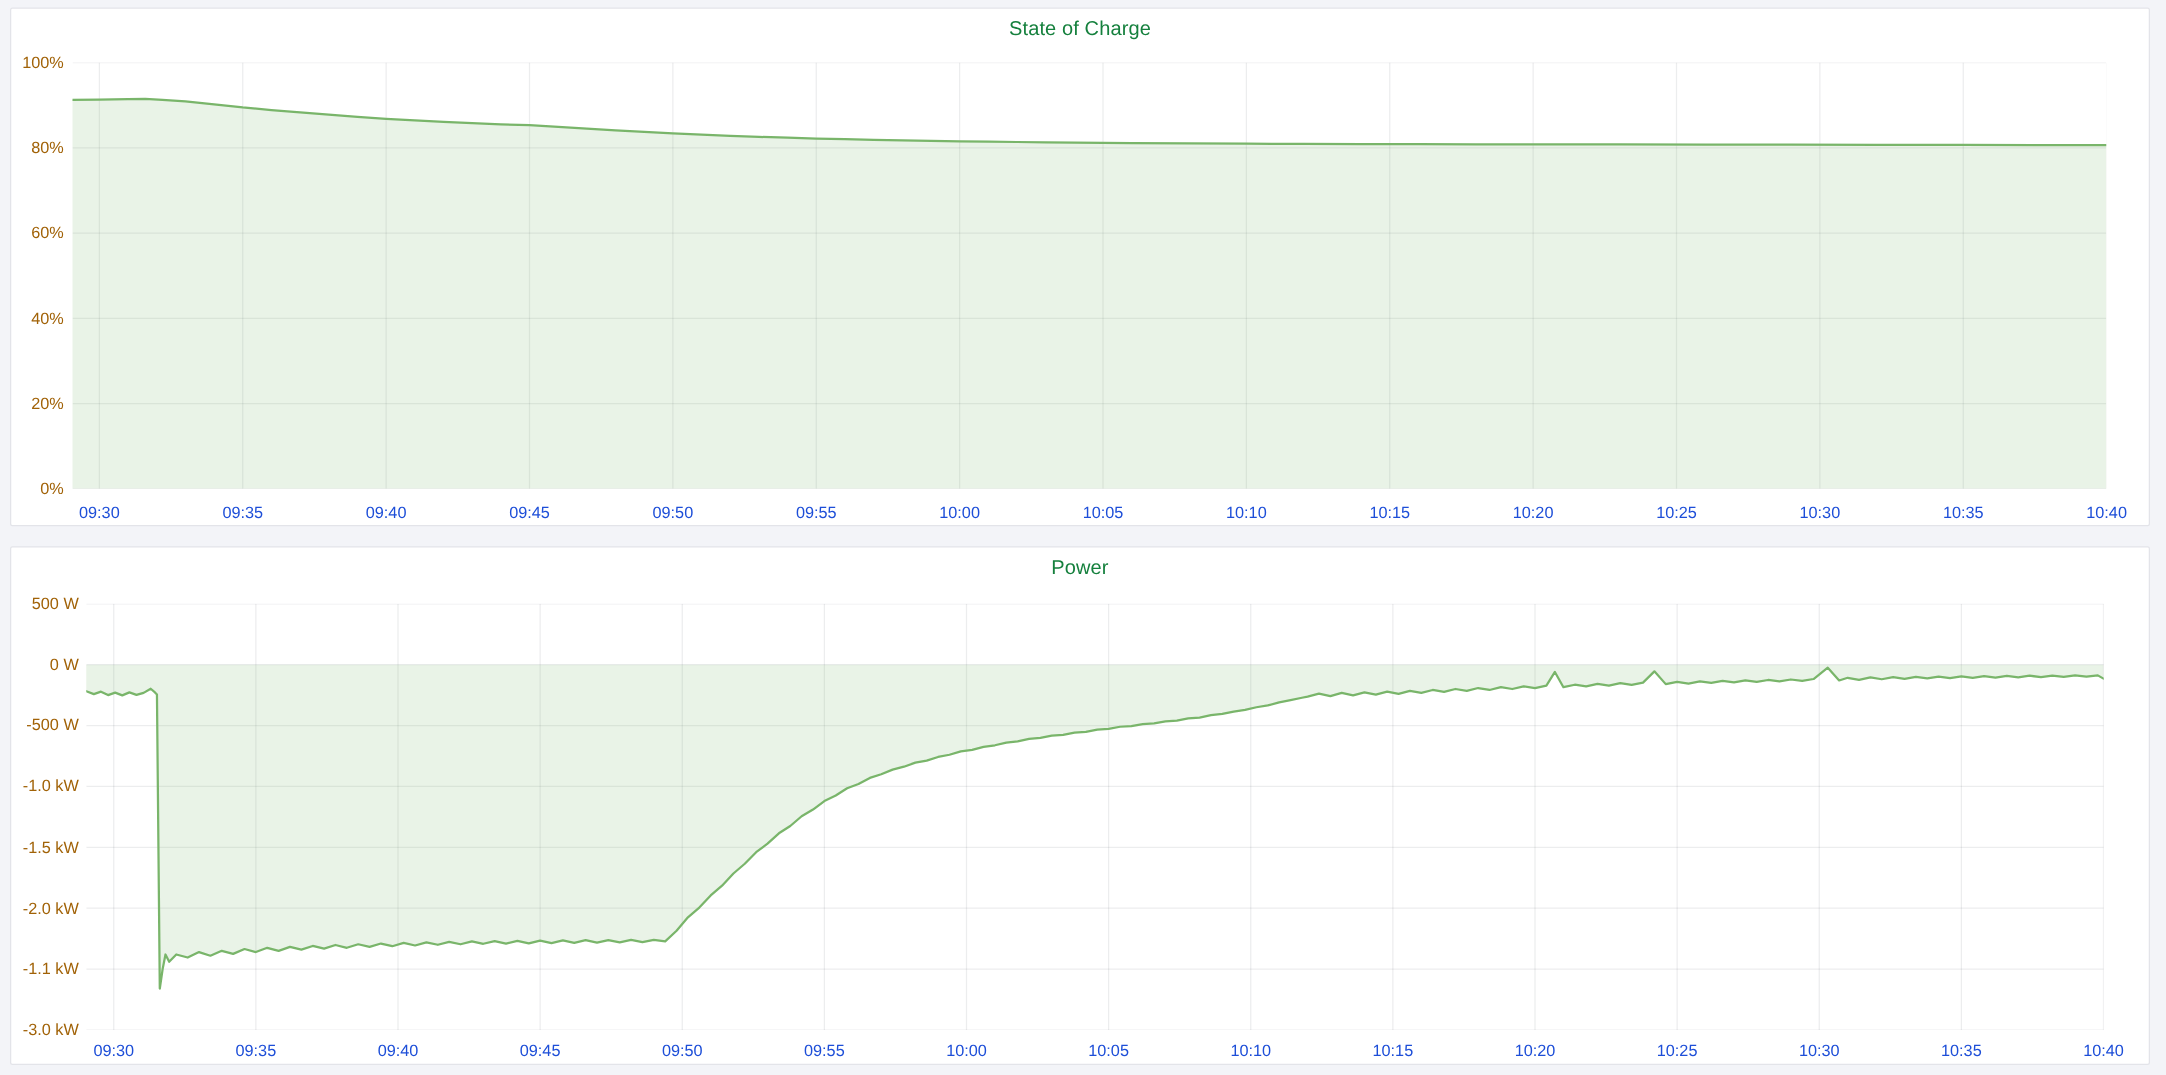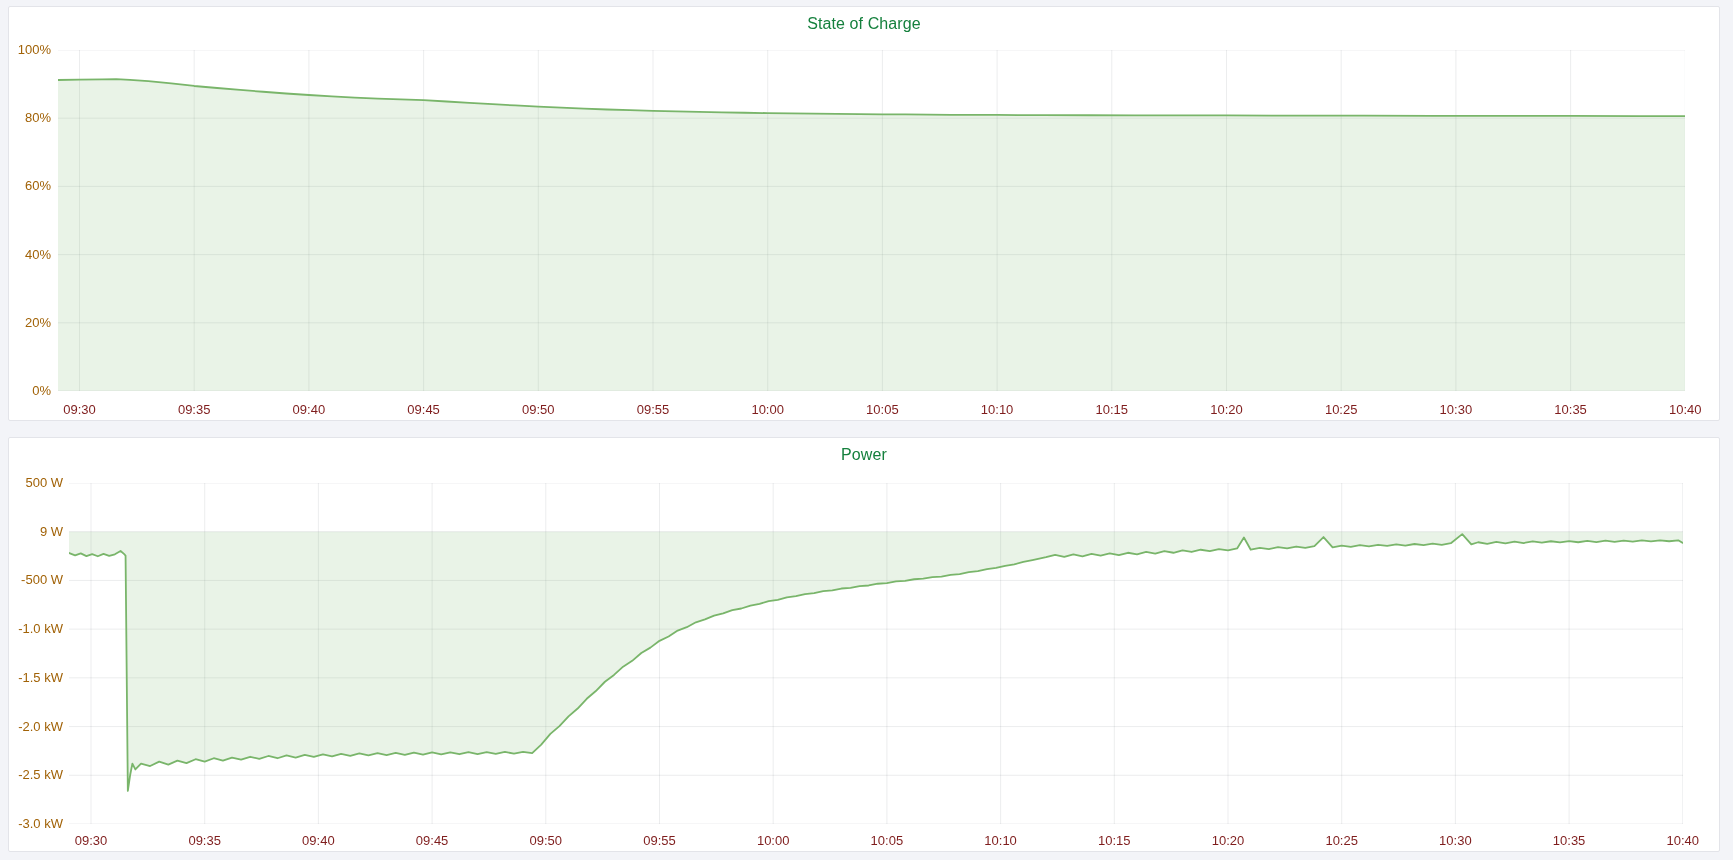--- a/index.html
+++ b/index.html
@@ -25,21 +25,21 @@
   }
   .plot-area{position:absolute;}
   .plot-area svg{position:absolute;left:0;top:0;overflow:hidden;display:block;}
   .y-tick{
     position:absolute;text-align:right;
     font-size:13px;color:#a16207;line-height:14px;
     white-space:nowrap;
   }
   .x-tick{
     position:absolute;text-align:center;width:60px;
-    font-size:13px;color:#7f1d1d;line-height:16px;
+    font-size:13px;color:#1d4ed8;line-height:16px;
     white-space:nowrap;
   }
 </style>
 </head>
 <body>
 
 <div class="panel" id="panel-soc">
   <div class="panel-title">State of Charge</div>
   <div class="plot-area" id="plot-soc" style="left: 49px; top: 43px; width: 1627px; height: 341px;">
       <svg width="1627" height="341" viewBox="0 0 1627 341">
@@ -116,26 +116,26 @@
         <line x1="1159" x2="1159" y1="0" y2="341" stroke="rgba(40,50,70,0.09)" stroke-width="1"></line>
         <line x1="1272.6999999999998" x2="1272.6999999999998" y1="0" y2="341" stroke="rgba(40,50,70,0.09)" stroke-width="1"></line>
         <line x1="1386.3999999999999" x2="1386.3999999999999" y1="0" y2="341" stroke="rgba(40,50,70,0.09)" stroke-width="1"></line>
         <line x1="1500.1" x2="1500.1" y1="0" y2="341" stroke="rgba(40,50,70,0.09)" stroke-width="1"></line>
         <line x1="1613.8" x2="1613.8" y1="0" y2="341" stroke="rgba(40,50,70,0.09)" stroke-width="1"></line>
         <path d="M-0.74,69.66L6.08,72.29L11.77,70.34L17.45,73.07L23.14,71.12L28.82,73.27L34.51,70.93L40.19,72.88L45.88,71.32L51.56,68.01L54.97,70.93L56.56,72.58L58.84,307.87L61.11,292.29L63.39,280.59L66.34,286.44L72.03,280.59L81.12,283.03L90.22,278.65L99.32,281.57L108.41,277.67L117.51,280.11L126.60,276.21L135.70,278.65L144.80,275.24L153.89,277.67L162.99,274.55L172.08,276.70L181.18,273.77L190.28,275.92L199.37,272.99L208.47,275.24L217.56,272.41L226.66,274.55L235.76,271.83L244.85,273.97L253.95,271.34L263.04,273.38L272.14,270.85L281.24,272.80L290.33,270.46L299.43,272.41L308.52,270.07L317.62,272.02L326.72,269.88L335.81,271.83L344.91,269.68L354.00,271.63L363.10,269.49L372.20,271.44L381.29,269.29L390.39,271.24L399.48,269.10L408.58,271.05L417.68,269.10L426.77,270.85L435.87,268.90L444.96,270.66L454.06,268.90L463.16,270.07L472.25,261.60L481.35,250.88L490.44,243.08L499.54,233.34L508.64,225.55L517.73,215.80L526.83,208.01L535.92,198.75L545.02,191.93L554.12,183.65L563.21,177.81L572.31,170.01L581.40,164.65L590.50,157.83L599.60,153.45L608.69,147.60L617.79,144.19L626.88,139.32L635.98,136.40L645.08,132.70L654.17,130.36L663.27,127.14L672.36,125.49L681.46,122.57L690.56,120.81L699.65,118.08L708.75,116.91L717.84,114.48L726.94,113.21L736.04,111.07L745.13,110.09L754.23,108.15L763.32,107.37L772.42,105.52L781.52,104.83L790.61,103.08L799.71,102.49L808.80,100.74L817.90,100.16L827.00,98.40L836.09,97.92L845.19,96.26L854.28,95.67L863.38,94.12L872.48,93.53L881.57,91.78L890.67,91.10L899.76,89.15L908.86,88.17L917.96,86.22L927.05,84.96L936.15,82.81L945.24,81.35L954.34,78.92L963.44,77.16L972.53,75.21L977.08,74.24L986.18,71.90L995.27,73.85L1004.37,71.32L1013.46,73.27L1022.56,70.93L1031.66,72.68L1040.75,70.34L1049.85,72.10L1058.94,69.76L1068.04,71.32L1077.14,68.98L1086.23,70.54L1095.33,68.20L1104.42,69.76L1113.52,67.42L1122.62,68.98L1131.71,66.74L1140.81,68.20L1149.90,66.06L1159.00,67.42L1168.10,65.47L1174.92,54.56L1181.74,66.74L1190.84,64.79L1199.93,66.06L1209.03,64.11L1218.12,65.47L1227.22,63.52L1236.32,64.89L1245.41,63.13L1254.51,54.07L1263.60,64.30L1272.70,62.55L1281.80,63.82L1290.89,62.16L1299.99,63.33L1309.08,61.77L1318.18,62.94L1327.28,61.38L1336.37,62.55L1345.47,60.99L1354.56,62.16L1363.66,60.60L1372.76,61.77L1381.85,60.21L1393.22,51.15L1402.32,61.38L1409.14,59.24L1418.24,60.89L1427.33,58.94L1436.43,60.41L1445.52,58.65L1454.62,60.02L1463.72,58.46L1472.81,59.72L1481.91,58.26L1491.00,59.43L1500.10,58.07L1509.20,59.24L1518.29,57.87L1527.39,59.04L1536.48,57.68L1545.58,58.85L1554.68,57.58L1563.77,58.65L1572.87,57.48L1581.96,58.46L1591.06,57.39L1600.16,58.26L1609.25,57.29L1613.80,59.92L1613.80,48.71L-0.74,48.71Z" fill="rgba(121,181,106,0.16)" stroke="none"></path>
         <path d="M-0.74,69.66L6.08,72.29L11.77,70.34L17.45,73.07L23.14,71.12L28.82,73.27L34.51,70.93L40.19,72.88L45.88,71.32L51.56,68.01L54.97,70.93L56.56,72.58L58.84,307.87L61.11,292.29L63.39,280.59L66.34,286.44L72.03,280.59L81.12,283.03L90.22,278.65L99.32,281.57L108.41,277.67L117.51,280.11L126.60,276.21L135.70,278.65L144.80,275.24L153.89,277.67L162.99,274.55L172.08,276.70L181.18,273.77L190.28,275.92L199.37,272.99L208.47,275.24L217.56,272.41L226.66,274.55L235.76,271.83L244.85,273.97L253.95,271.34L263.04,273.38L272.14,270.85L281.24,272.80L290.33,270.46L299.43,272.41L308.52,270.07L317.62,272.02L326.72,269.88L335.81,271.83L344.91,269.68L354.00,271.63L363.10,269.49L372.20,271.44L381.29,269.29L390.39,271.24L399.48,269.10L408.58,271.05L417.68,269.10L426.77,270.85L435.87,268.90L444.96,270.66L454.06,268.90L463.16,270.07L472.25,261.60L481.35,250.88L490.44,243.08L499.54,233.34L508.64,225.55L517.73,215.80L526.83,208.01L535.92,198.75L545.02,191.93L554.12,183.65L563.21,177.81L572.31,170.01L581.40,164.65L590.50,157.83L599.60,153.45L608.69,147.60L617.79,144.19L626.88,139.32L635.98,136.40L645.08,132.70L654.17,130.36L663.27,127.14L672.36,125.49L681.46,122.57L690.56,120.81L699.65,118.08L708.75,116.91L717.84,114.48L726.94,113.21L736.04,111.07L745.13,110.09L754.23,108.15L763.32,107.37L772.42,105.52L781.52,104.83L790.61,103.08L799.71,102.49L808.80,100.74L817.90,100.16L827.00,98.40L836.09,97.92L845.19,96.26L854.28,95.67L863.38,94.12L872.48,93.53L881.57,91.78L890.67,91.10L899.76,89.15L908.86,88.17L917.96,86.22L927.05,84.96L936.15,82.81L945.24,81.35L954.34,78.92L963.44,77.16L972.53,75.21L977.08,74.24L986.18,71.90L995.27,73.85L1004.37,71.32L1013.46,73.27L1022.56,70.93L1031.66,72.68L1040.75,70.34L1049.85,72.10L1058.94,69.76L1068.04,71.32L1077.14,68.98L1086.23,70.54L1095.33,68.20L1104.42,69.76L1113.52,67.42L1122.62,68.98L1131.71,66.74L1140.81,68.20L1149.90,66.06L1159.00,67.42L1168.10,65.47L1174.92,54.56L1181.74,66.74L1190.84,64.79L1199.93,66.06L1209.03,64.11L1218.12,65.47L1227.22,63.52L1236.32,64.89L1245.41,63.13L1254.51,54.07L1263.60,64.30L1272.70,62.55L1281.80,63.82L1290.89,62.16L1299.99,63.33L1309.08,61.77L1318.18,62.94L1327.28,61.38L1336.37,62.55L1345.47,60.99L1354.56,62.16L1363.66,60.60L1372.76,61.77L1381.85,60.21L1393.22,51.15L1402.32,61.38L1409.14,59.24L1418.24,60.89L1427.33,58.94L1436.43,60.41L1445.52,58.65L1454.62,60.02L1463.72,58.46L1472.81,59.72L1481.91,58.26L1491.00,59.43L1500.10,58.07L1509.20,59.24L1518.29,57.87L1527.39,59.04L1536.48,57.68L1545.58,58.85L1554.68,57.58L1563.77,58.65L1572.87,57.48L1581.96,58.46L1591.06,57.39L1600.16,58.26L1609.25,57.29L1613.80,59.92" fill="none" stroke="#79b56a" stroke-width="1.8" stroke-linejoin="round" stroke-linecap="round"></path>
       </svg>
     </div>
 <div class="y-tick" style="width: 56px; left: -2px; top: 38px;">500 W</div>
-    <div class="y-tick" style="width: 56px; left: -2px; top: 86.7143px;">9 W</div>
+    <div class="y-tick" style="width: 56px; left: -2px; top: 86.7143px;">0 W</div>
     <div class="y-tick" style="width: 56px; left: -2px; top: 135.429px;">-500 W</div>
     <div class="y-tick" style="width: 56px; left: -2px; top: 184.143px;">-1.0 kW</div>
     <div class="y-tick" style="width: 56px; left: -2px; top: 232.857px;">-1.5 kW</div>
     <div class="y-tick" style="width: 56px; left: -2px; top: 281.571px;">-2.0 kW</div>
-    <div class="y-tick" style="width: 56px; left: -2px; top: 330.286px;">-2.5 kW</div>
+    <div class="y-tick" style="width: 56px; left: -2px; top: 330.286px;">-1.1 kW</div>
     <div class="y-tick" style="width: 56px; left: -2px; top: 379px;">-3.0 kW</div>
     <div class="x-tick" style="left: 52px; top: 395px;">09:30</div>
     <div class="x-tick" style="left: 165.7px; top: 395px;">09:35</div>
     <div class="x-tick" style="left: 279.4px; top: 395px;">09:40</div>
     <div class="x-tick" style="left: 393.1px; top: 395px;">09:45</div>
     <div class="x-tick" style="left: 506.8px; top: 395px;">09:50</div>
     <div class="x-tick" style="left: 620.5px; top: 395px;">09:55</div>
     <div class="x-tick" style="left: 734.2px; top: 395px;">10:00</div>
     <div class="x-tick" style="left: 847.9px; top: 395px;">10:05</div>
     <div class="x-tick" style="left: 961.6px; top: 395px;">10:10</div>

